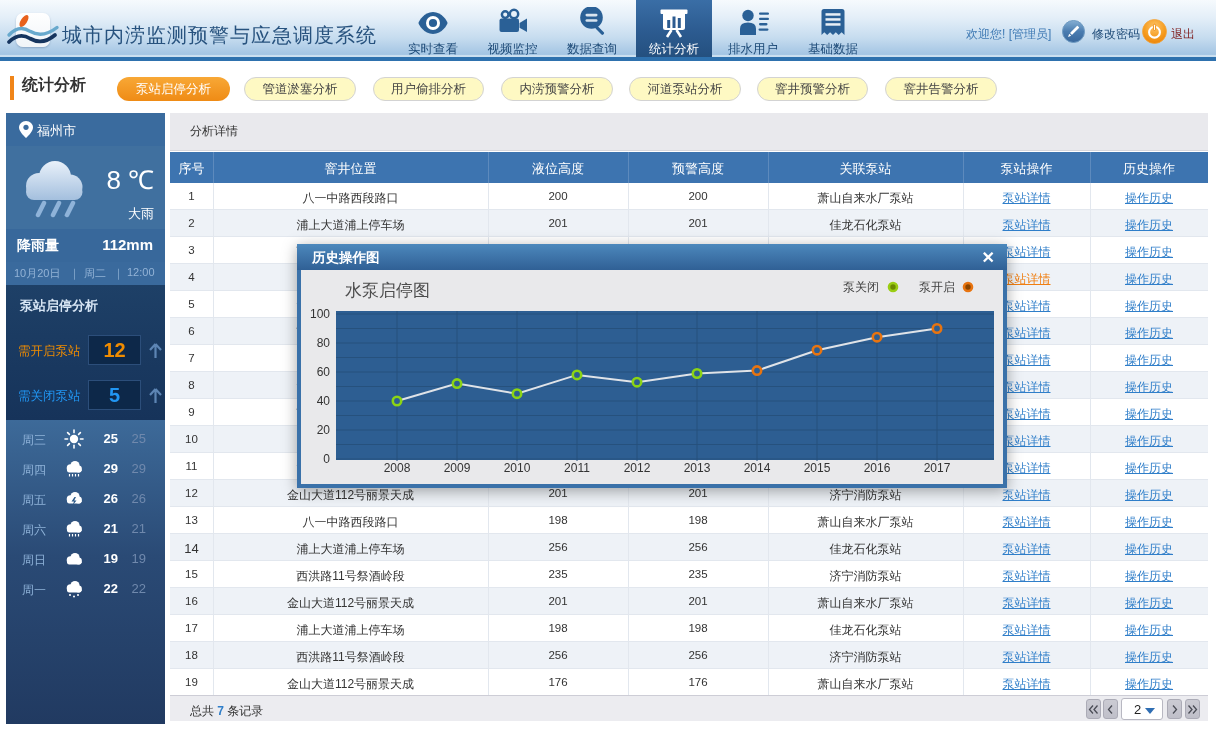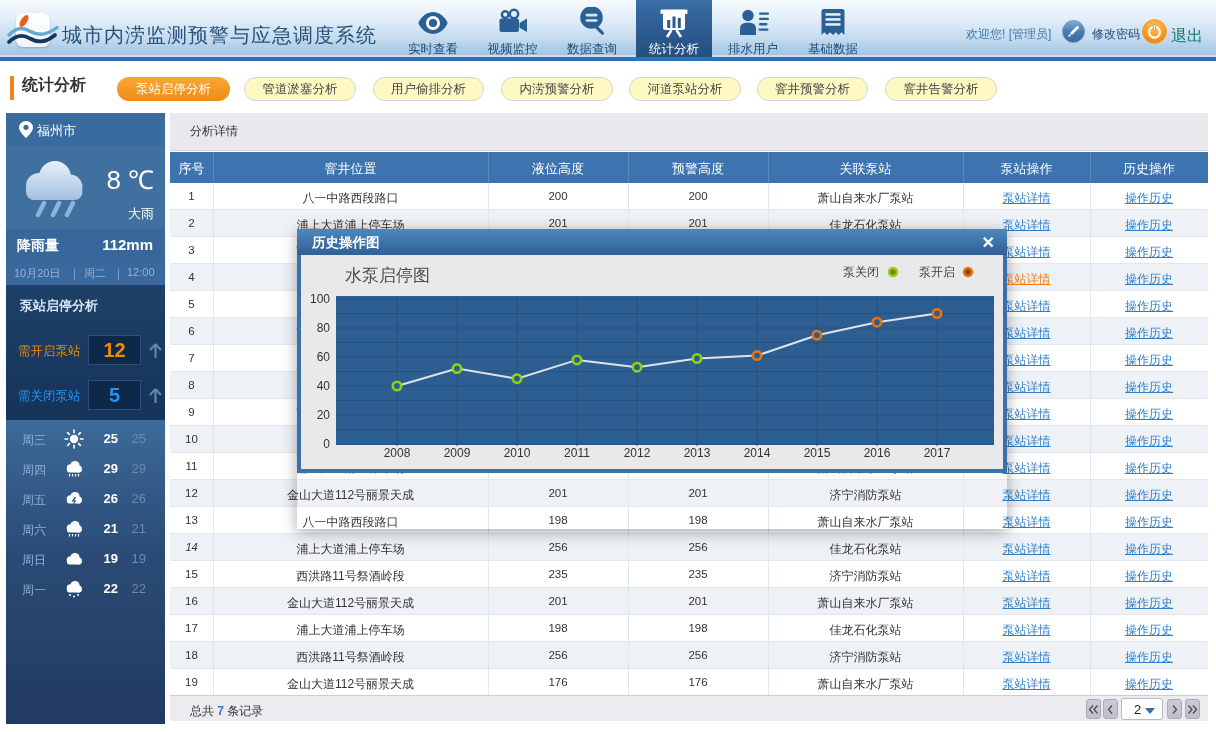--- a/index.html
+++ b/index.html
@@ -15,21 +15,21 @@
 #hdr-strip { left:0; top:57px; width:1216px; height:4px; background:#2e71ae; }
 #logo { left:16px; top:13px; width:34px; height:34px; background:linear-gradient(180deg,#ffffff,#f0f4f8); border-radius:7px; box-shadow:0 1px 2px rgba(60,90,130,.35); }
 #title { left:62px; top:22px; font-size:20px; font-weight:500; color:#27527e; letter-spacing:1px; }
 .nav { top:0; width:80px; height:57px; text-align:center; }
 .nav .ic { position:absolute; left:50%; top:7px; transform:translateX(-50%); width:34px; height:32px; }
 .nav .lb { position:absolute; left:0; right:0; top:41px; font-size:12.5px; color:#1d4a77; }
 .nav.active { background:linear-gradient(180deg,#3a6ea6 0%,#2c5b90 55%,#24507f 100%); width:76px; }
 .nav.active .lb { color:#fff; }
 #welcome { top:26px; left:966px; font-size:12px; color:#3f7ab4; }
 #chgpwd { top:26px; left:1092px; font-size:12px; color:#1d4a77; }
-#logout { top:26px; left:1171px; font-size:16px; color:#0f766e; }
+#logout { top:26px; left:1171px; font-size:12px; color:#7f1d1d; }
 
 
 #tabrow { left:0; top:61px; width:1216px; height:52px; background:#fff; }
 #tab-bar { left:10px; top:76px; width:4px; height:24px; background:#f08519; }
 #tab-title { left:22px; top:75px; font-size:16px; font-weight:600; color:#333; }
 .pill { top:77px; height:24px; line-height:24px; border-radius:12px; font-size:12.5px; text-align:center; }
 .pill.on { background:linear-gradient(180deg,#f8a836,#ef8b15); color:#fff; }
 .pill.off { background:#fef9c3; border:1px solid #d3d3d3; color:#454545; line-height:22px; }
 
 
@@ -73,21 +73,21 @@
 .colsep { position:absolute; top:0; bottom:0; width:1px; background:#e2e7ee; }
 #tfoot { position:absolute; left:0; top:582px; width:1038px; height:26px; background:#ececf0; border-top:1px solid #cdcdd6; font-size:12px; color:#333; }
 #tfoot .txt { position:absolute; left:20px; top:7px; }
 #tfoot b { color:#2f7ec9; }
 .pgbtn { position:absolute; top:3px; width:15px; height:20px; background:linear-gradient(180deg,#cbcbd3,#bfbfc9); border:1px solid #ababb6; border-radius:3px; color:#55555e; font-size:11px; text-align:center; line-height:18px; }
 #pgsel { position:absolute; top:2px; width:42px; height:22px; background:#fff; border:1px solid #b8b8c2; border-radius:3px; }
 #pgsel span { position:absolute; left:12px; top:3px; font-size:13px; color:#222; }
 #pgsel .tri { position:absolute; right:7px; top:9px; width:0; height:0; border-left:5px solid transparent; border-right:5px solid transparent; border-top:6px solid #2f6eb3; }
 
 
-#modal { left:297px; top:229px; width:710px; height:300px; box-shadow:0 3px 14px rgba(0,0,0,.35);text-align:right; }
+#modal { left:297px; top:244px; width:710px; height:244px; box-shadow:0 3px 14px rgba(0,0,0,.35);text-align:right; }
 #modal-title { position:absolute; left:0; top:0; width:710px; height:26px; background:linear-gradient(180deg,#4c88bc,#306095); }
 #modal-title span { position:absolute; left:15px; top:5px; font-size:13.5px; font-weight:bold; color:#fff; }
 #modal-x { position:absolute; right:12px; top:4px; font-size:16px; font-weight:bold; color:#fff; }
 #modal-body { position:absolute; left:0; top:26px; width:710px; height:218px; background:#e9e9eb; border:4px solid #3a71a9; border-top:0; }
 </style>
 </head>
 <body>
 <div id="page">
 
   <div id="header" class="abs"></div>
@@ -565,21 +565,21 @@
   <div class="c" style="left:793px;width:127px;"><a>泵站详情</a></div>
   <div class="c" style="left:920px;width:118px;"><a>操作历史</a></div>
   <div class="colsep" style="left:43px;"></div>
   <div class="colsep" style="left:318px;"></div>
   <div class="colsep" style="left:458px;"></div>
   <div class="colsep" style="left:598px;"></div>
   <div class="colsep" style="left:793px;"></div>
   <div class="colsep" style="left:920px;"></div>
 </div>
 <div class="row rborder alt" style="top:421px;">
-  <div class="c" style="left:0px;width:43px;font-size:11px;font-style:italic;">14</div>
+  <div class="c" style="left:0px;width:43px;font-size:13px;">14</div>
   <div class="c" style="left:43px;width:275px;">浦上大道浦上停车场</div>
   <div class="c" style="left:318px;width:140px;font-size:11.5px;">256</div>
   <div class="c" style="left:458px;width:140px;font-size:11.5px;">256</div>
   <div class="c" style="left:598px;width:195px;">佳龙石化泵站</div>
   <div class="c" style="left:793px;width:127px;"><a>泵站详情</a></div>
   <div class="c" style="left:920px;width:118px;"><a>操作历史</a></div>
   <div class="colsep" style="left:43px;"></div>
   <div class="colsep" style="left:318px;"></div>
   <div class="colsep" style="left:458px;"></div>
   <div class="colsep" style="left:598px;"></div>

